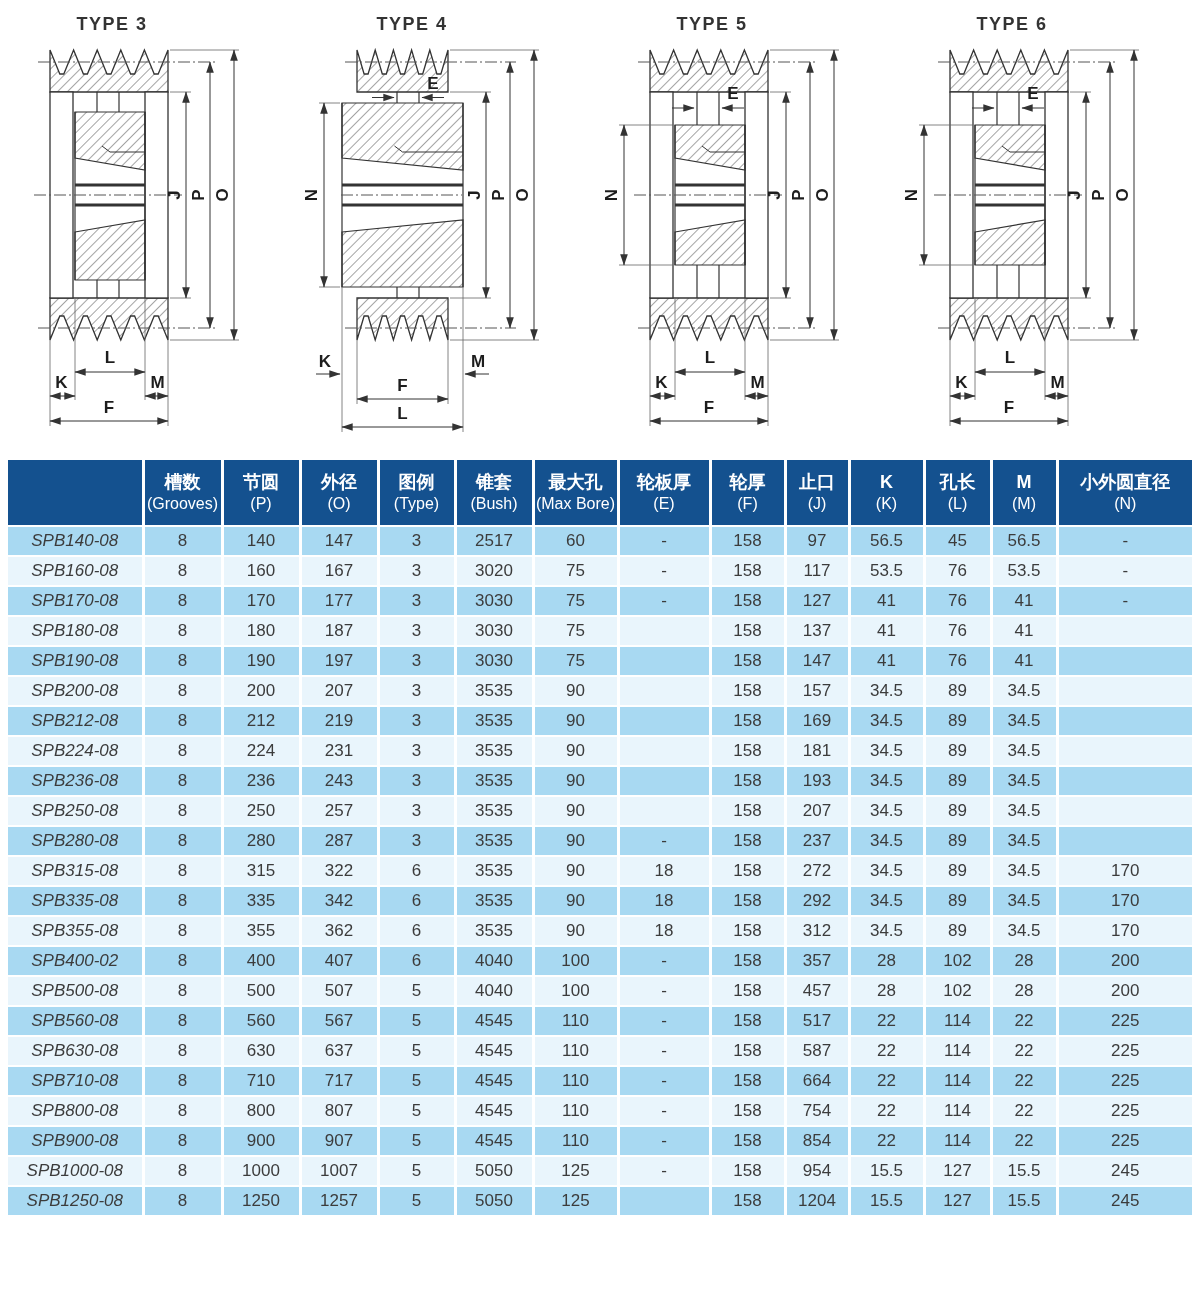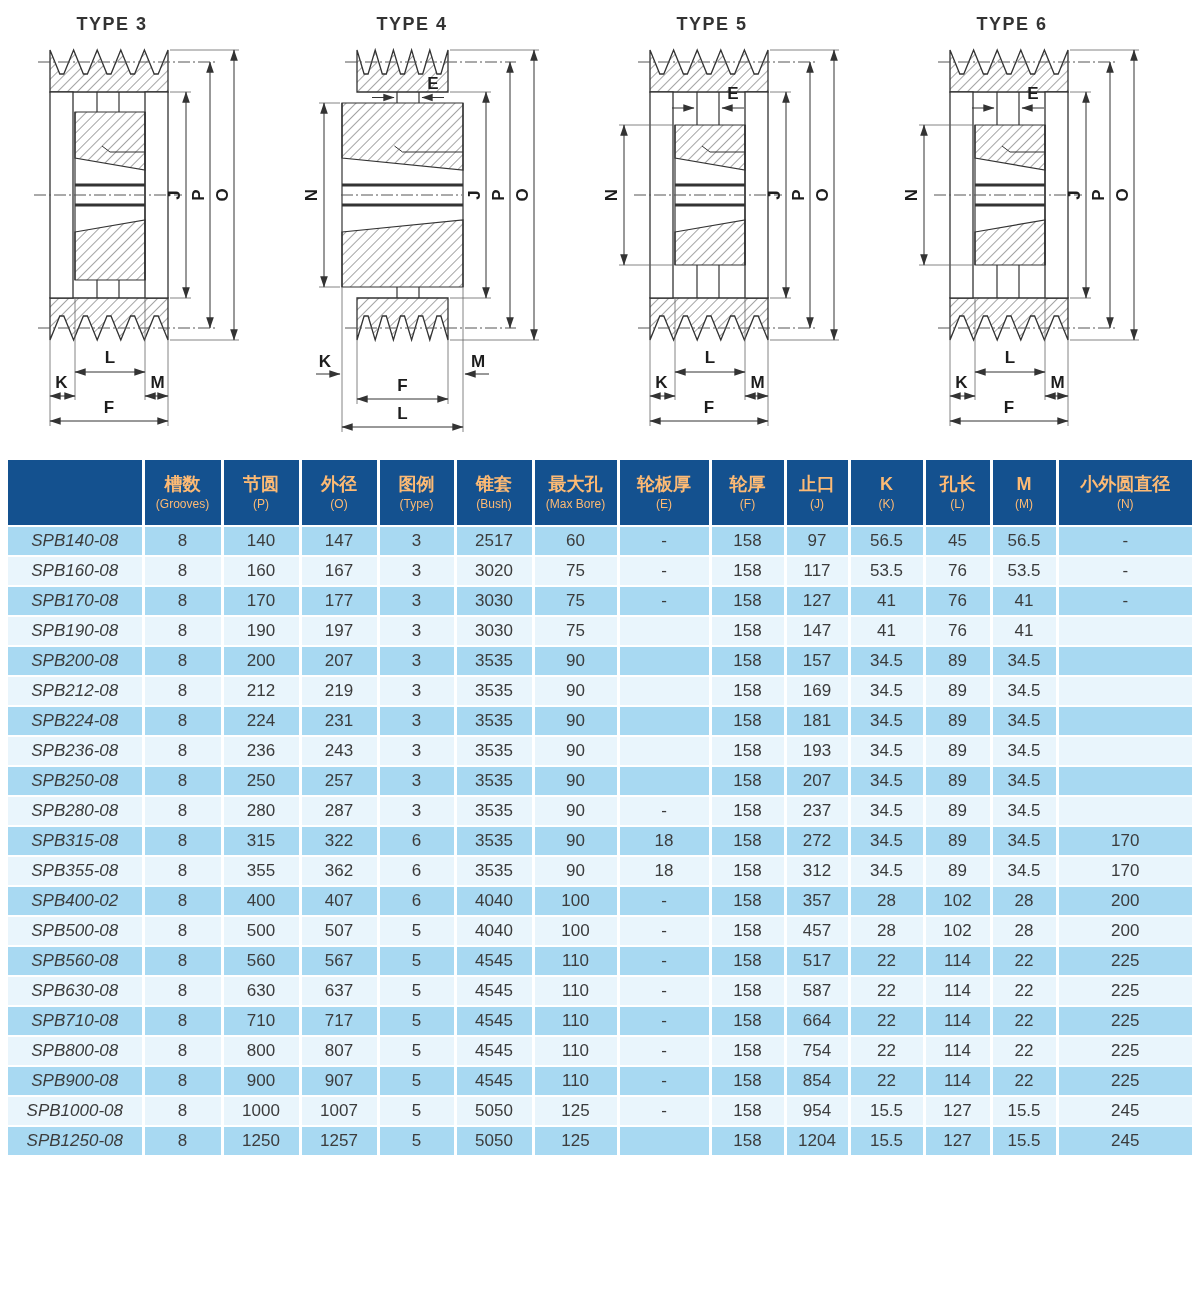--- a/index.html
+++ b/index.html
@@ -4,24 +4,24 @@
 <style>
   html,body{margin:0;padding:0;background:#ffffff;}
   body{width:1200px;font-family:"Liberation Sans",sans-serif;}
   .diagrams{display:flex;width:1200px;height:460px;overflow:hidden;}
   .diagram{width:300px;height:460px;flex:0 0 300px;}
   svg text{font-family:"Liberation Sans",sans-serif;}
   .dia-title{font-size:18px;font-weight:700;fill:#333;letter-spacing:1.5px;}
   .dim-lbl{font-size:17px;font-weight:700;fill:#1d1d1d;}
   .table-wrap{padding:0 8px 0 8px;}
   table.spec{border-collapse:collapse;table-layout:fixed;width:1184px;}
-  table.spec th{background:#14518f;color:#fdba74;vertical-align:middle;padding:7px 1px 6px 1px;border-right:3px solid #fff;height:52px;}
+  table.spec th{background:#14518f;color:#ffffff;vertical-align:middle;padding:7px 1px 6px 1px;border-right:3px solid #fff;height:52px;}
   table.spec th:last-child{border-right:none;}
   .h-zh{font-size:18px;font-weight:700;line-height:1.25;}
-  .h-en{font-size:12px;font-weight:400;line-height:1.3;margin-top:1px;}
+  .h-en{font-size:16px;font-weight:400;line-height:1.3;margin-top:1px;}
   table.spec td{height:28px;text-align:center;font-size:17px;color:#3c3c3c;border-right:3px solid #fff;border-top:2px solid #fff;padding:0 1px;white-space:nowrap;overflow:hidden;}
   table.spec td:last-child{border-right:none;}
   table.spec tbody tr:nth-child(odd) td{background:#a8d9f2;}
   table.spec tbody tr:nth-child(even) td{background:#e9f5fc;}
   td.name-cell{text-align:left;padding-left:8px;font-size:17px;color:#404040;font-style:italic;}
 </style>
 </head>
 <body>
 
 <div class="diagrams">
@@ -375,20 +375,36 @@
           <td>75</td>
           <td>-</td>
           <td>158</td>
           <td>127</td>
           <td>41</td>
           <td>76</td>
           <td>41</td>
           <td>-</td>
         </tr>
         <tr>
+          <td class="name-cell">SPB180-08</td>
+          <td>8</td>
+          <td>180</td>
+          <td>187</td>
+          <td>3</td>
+          <td>3030</td>
+          <td>75</td>
+          <td></td>
+          <td>158</td>
+          <td>137</td>
+          <td>41</td>
+          <td>76</td>
+          <td>41</td>
+          <td></td>
+        </tr>
+        <tr>
           <td class="name-cell">SPB190-08</td>
           <td>8</td>
           <td>190</td>
           <td>197</td>
           <td>3</td>
           <td>3030</td>
           <td>75</td>
           <td></td>
           <td>158</td>
           <td>147</td>
@@ -497,20 +513,36 @@
           <td class="name-cell">SPB315-08</td>
           <td>8</td>
           <td>315</td>
           <td>322</td>
           <td>6</td>
           <td>3535</td>
           <td>90</td>
           <td>18</td>
           <td>158</td>
           <td>272</td>
+          <td>34.5</td>
+          <td>89</td>
+          <td>34.5</td>
+          <td>170</td>
+        </tr>
+        <tr>
+          <td class="name-cell">SPB335-08</td>
+          <td>8</td>
+          <td>335</td>
+          <td>342</td>
+          <td>6</td>
+          <td>3535</td>
+          <td>90</td>
+          <td>18</td>
+          <td>158</td>
+          <td>292</td>
           <td>34.5</td>
           <td>89</td>
           <td>34.5</td>
           <td>170</td>
         </tr>
         <tr>
           <td class="name-cell">SPB355-08</td>
           <td>8</td>
           <td>355</td>
           <td>362</td>

